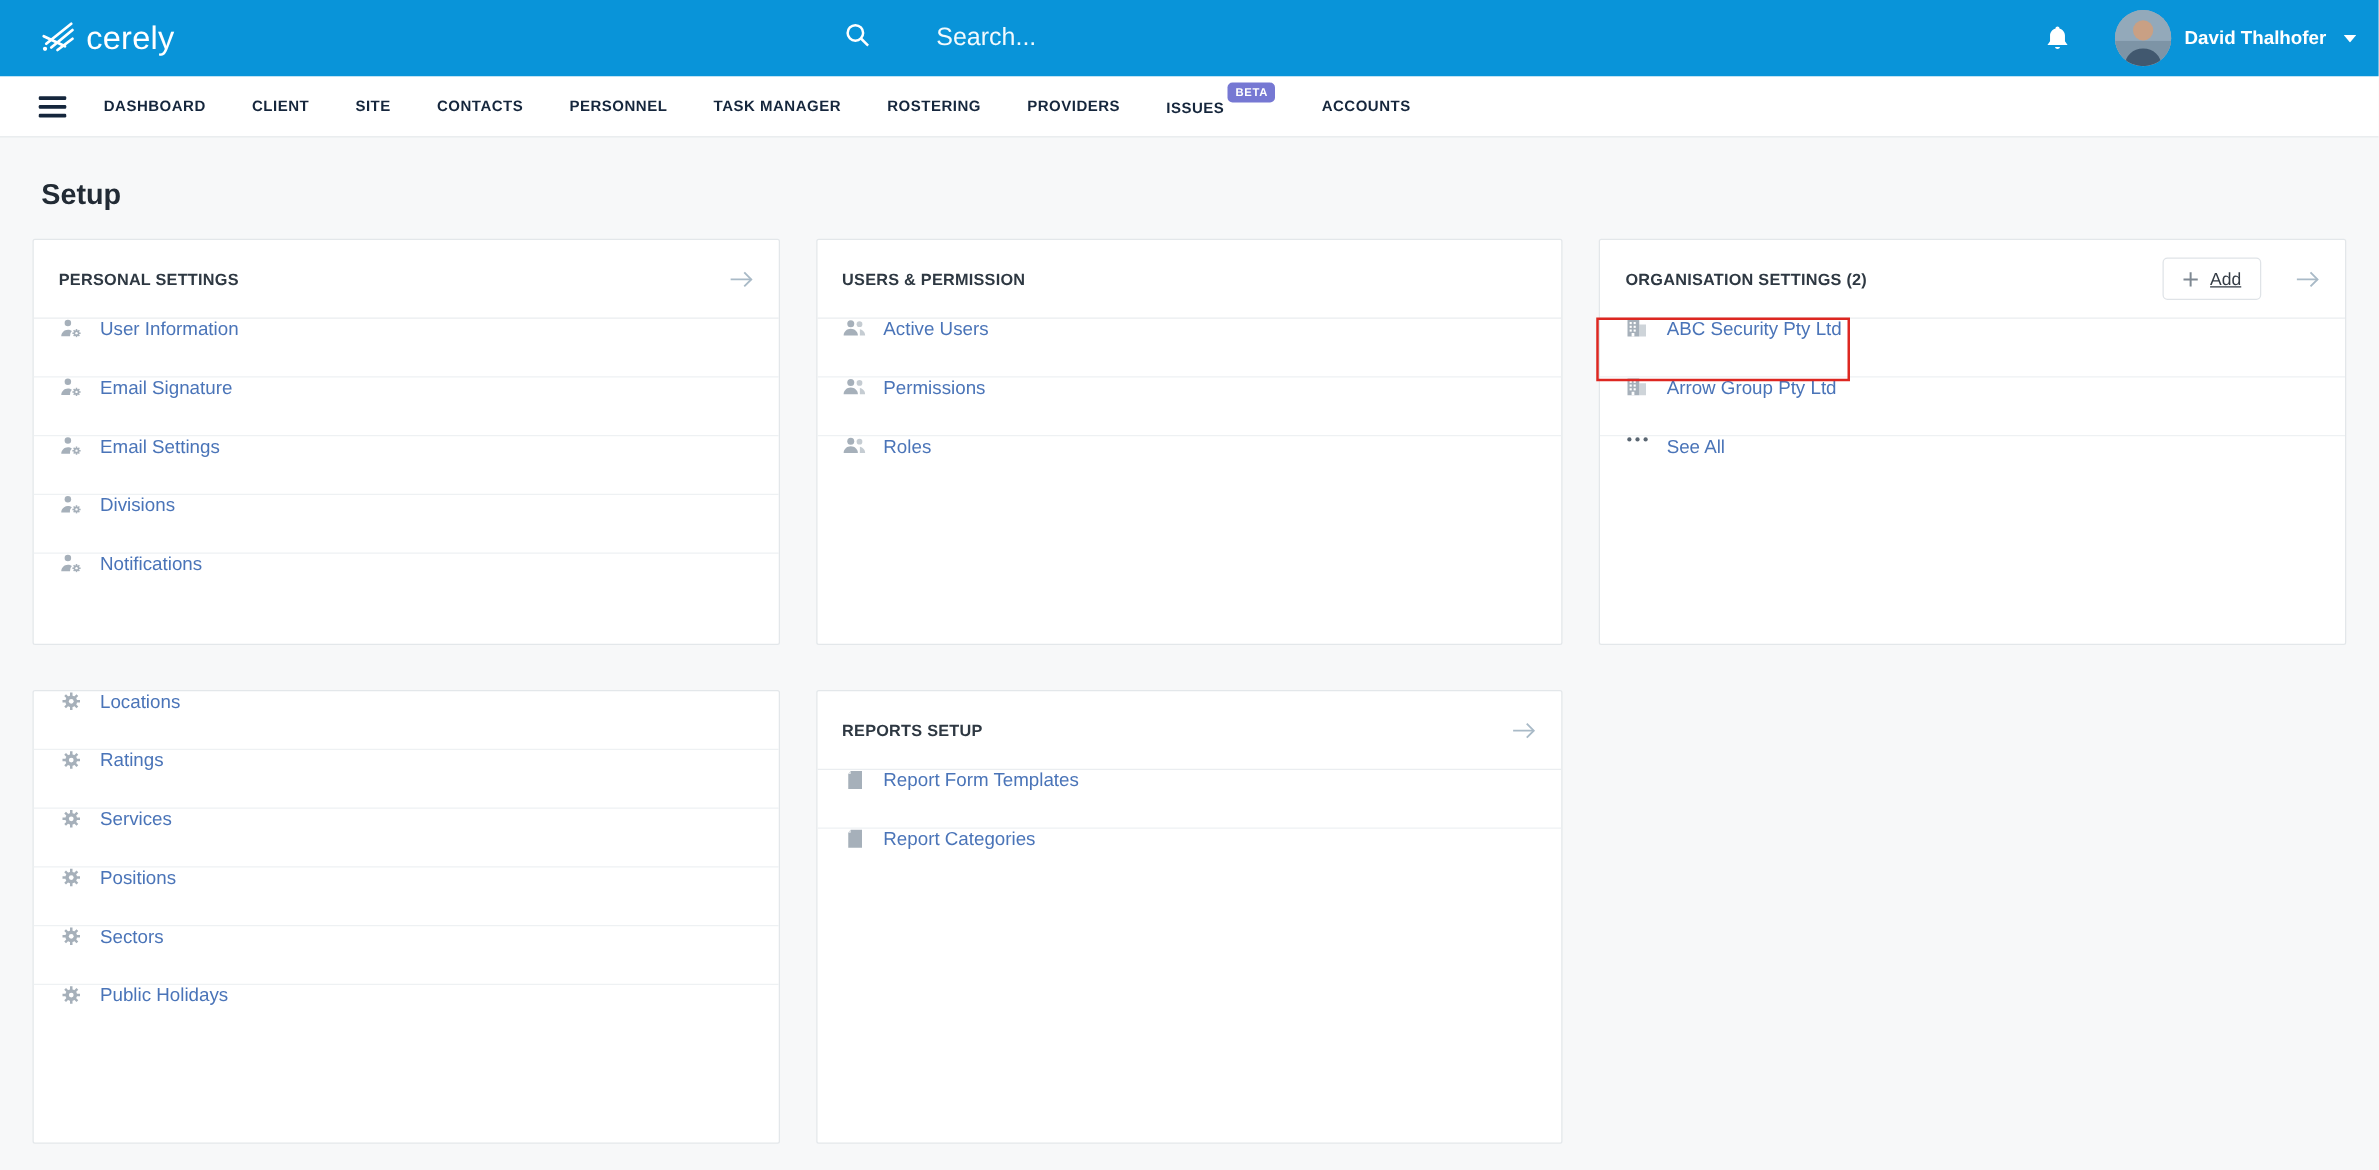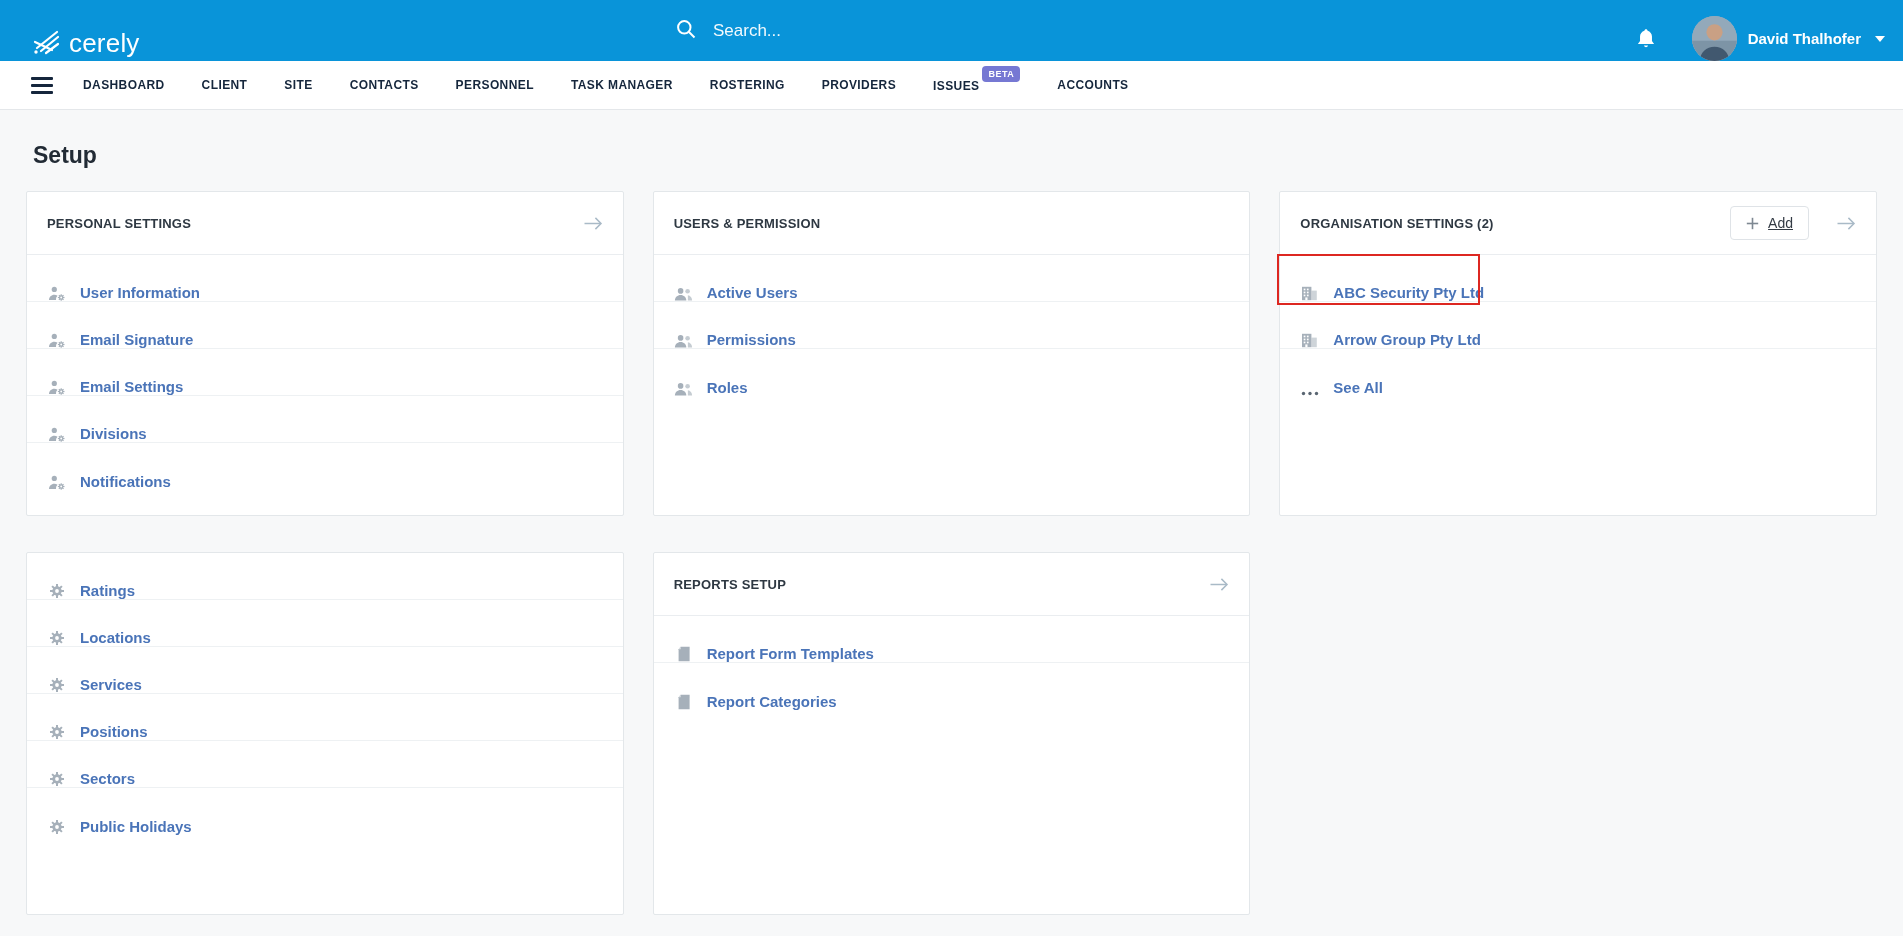--- a/index.html
+++ b/index.html
@@ -6,21 +6,21 @@
   html,body { width:1903px; height:936px; overflow:hidden; }
   body {
     font-family: "Liberation Sans", sans-serif;
     background: var(--bg, #f7f8f9);
   }
   
   .app-header {
     height: 61px;
     background: var(--accent, #0994d9);
     display: flex;
-    align-items: flex-end;
+    align-items: center;
     position: relative;
     color: #fff;
   }
   .brand {
     margin-left: 30px;
     display: flex;
     align-items: center;
     gap: 7px;
     cursor: pointer;
   }
@@ -33,23 +33,24 @@
     display: flex;
     align-items: center;
     gap: 17px;
     width: 520px;
   }
   .global-search input {
     background: transparent;
     border: none;
     outline: none;
     color: #fff;
-    font-size: 17px;
+    font-size: 20px;
     font-family: inherit;
     width: 420px;
+    margin-left: 36px;
   }
   .global-search input::placeholder { color: rgba(255,255,255,.95); opacity:1; }
   .header-right {
     margin-left: auto;
     margin-right: 18px;
     display: flex;
     align-items: center;
   }
   .bell-btn { margin-right: 36px; display:flex; cursor:pointer; }
   .user-chip { display:flex; align-items:center; gap:11px; cursor:pointer; }
@@ -144,25 +145,24 @@
     font-family: inherit;
     font-size: 14px;
     color: #333b44;
     cursor: pointer;
     text-decoration: underline;
   }
   .card-item {
     height: 47px;
     flex: 0 0 auto;
     display: flex;
-    align-items: flex-end;
+    align-items: flex-start;
     padding: 0 20px;
     border-bottom: 1px solid #eef1f3;
     cursor: pointer;
-    font-weight: bold;
   }
   .card-item:last-child { border-bottom: none; }
   .item-icon { width: 19px; margin-right: 14px; display: flex; justify-content: center; color: var(--icon,#a6b0ba); }
   .item-label { font-size: 15px; color: var(--link,#4a74b8); }
 
   .annotation-highlight {
     position: absolute;
     left: -3px;
     top: 62px;
     width: 203px;
@@ -463,36 +463,36 @@
               <g stroke="currentColor" stroke-width="2">
                 <line x1="8" y1="1" x2="8" y2="15"></line>
                 <line x1="1" y1="8" x2="15" y2="8"></line>
                 <line x1="3.1" y1="3.1" x2="12.9" y2="12.9"></line>
                 <line x1="12.9" y1="3.1" x2="3.1" y2="12.9"></line>
               </g>
               <circle cx="8" cy="8" r="4.7"></circle>
               <circle cx="8" cy="8" r="1.9" fill="#fff"></circle>
             </svg>
           </span>
-          <span class="item-label">Ratings</span>
+          <span class="item-label">Locations</span>
         </div>
         <div class="card-item">
           <span class="item-icon">
             <svg width="16" height="16" viewBox="0 0 16 16" fill="currentColor">
               <g stroke="currentColor" stroke-width="2">
                 <line x1="8" y1="1" x2="8" y2="15"></line>
                 <line x1="1" y1="8" x2="15" y2="8"></line>
                 <line x1="3.1" y1="3.1" x2="12.9" y2="12.9"></line>
                 <line x1="12.9" y1="3.1" x2="3.1" y2="12.9"></line>
               </g>
               <circle cx="8" cy="8" r="4.7"></circle>
               <circle cx="8" cy="8" r="1.9" fill="#fff"></circle>
             </svg>
           </span>
-          <span class="item-label">Locations</span>
+          <span class="item-label">Ratings</span>
         </div>
         <div class="card-item">
           <span class="item-icon">
             <svg width="16" height="16" viewBox="0 0 16 16" fill="currentColor">
               <g stroke="currentColor" stroke-width="2">
                 <line x1="8" y1="1" x2="8" y2="15"></line>
                 <line x1="1" y1="8" x2="15" y2="8"></line>
                 <line x1="3.1" y1="3.1" x2="12.9" y2="12.9"></line>
                 <line x1="12.9" y1="3.1" x2="3.1" y2="12.9"></line>
               </g>

